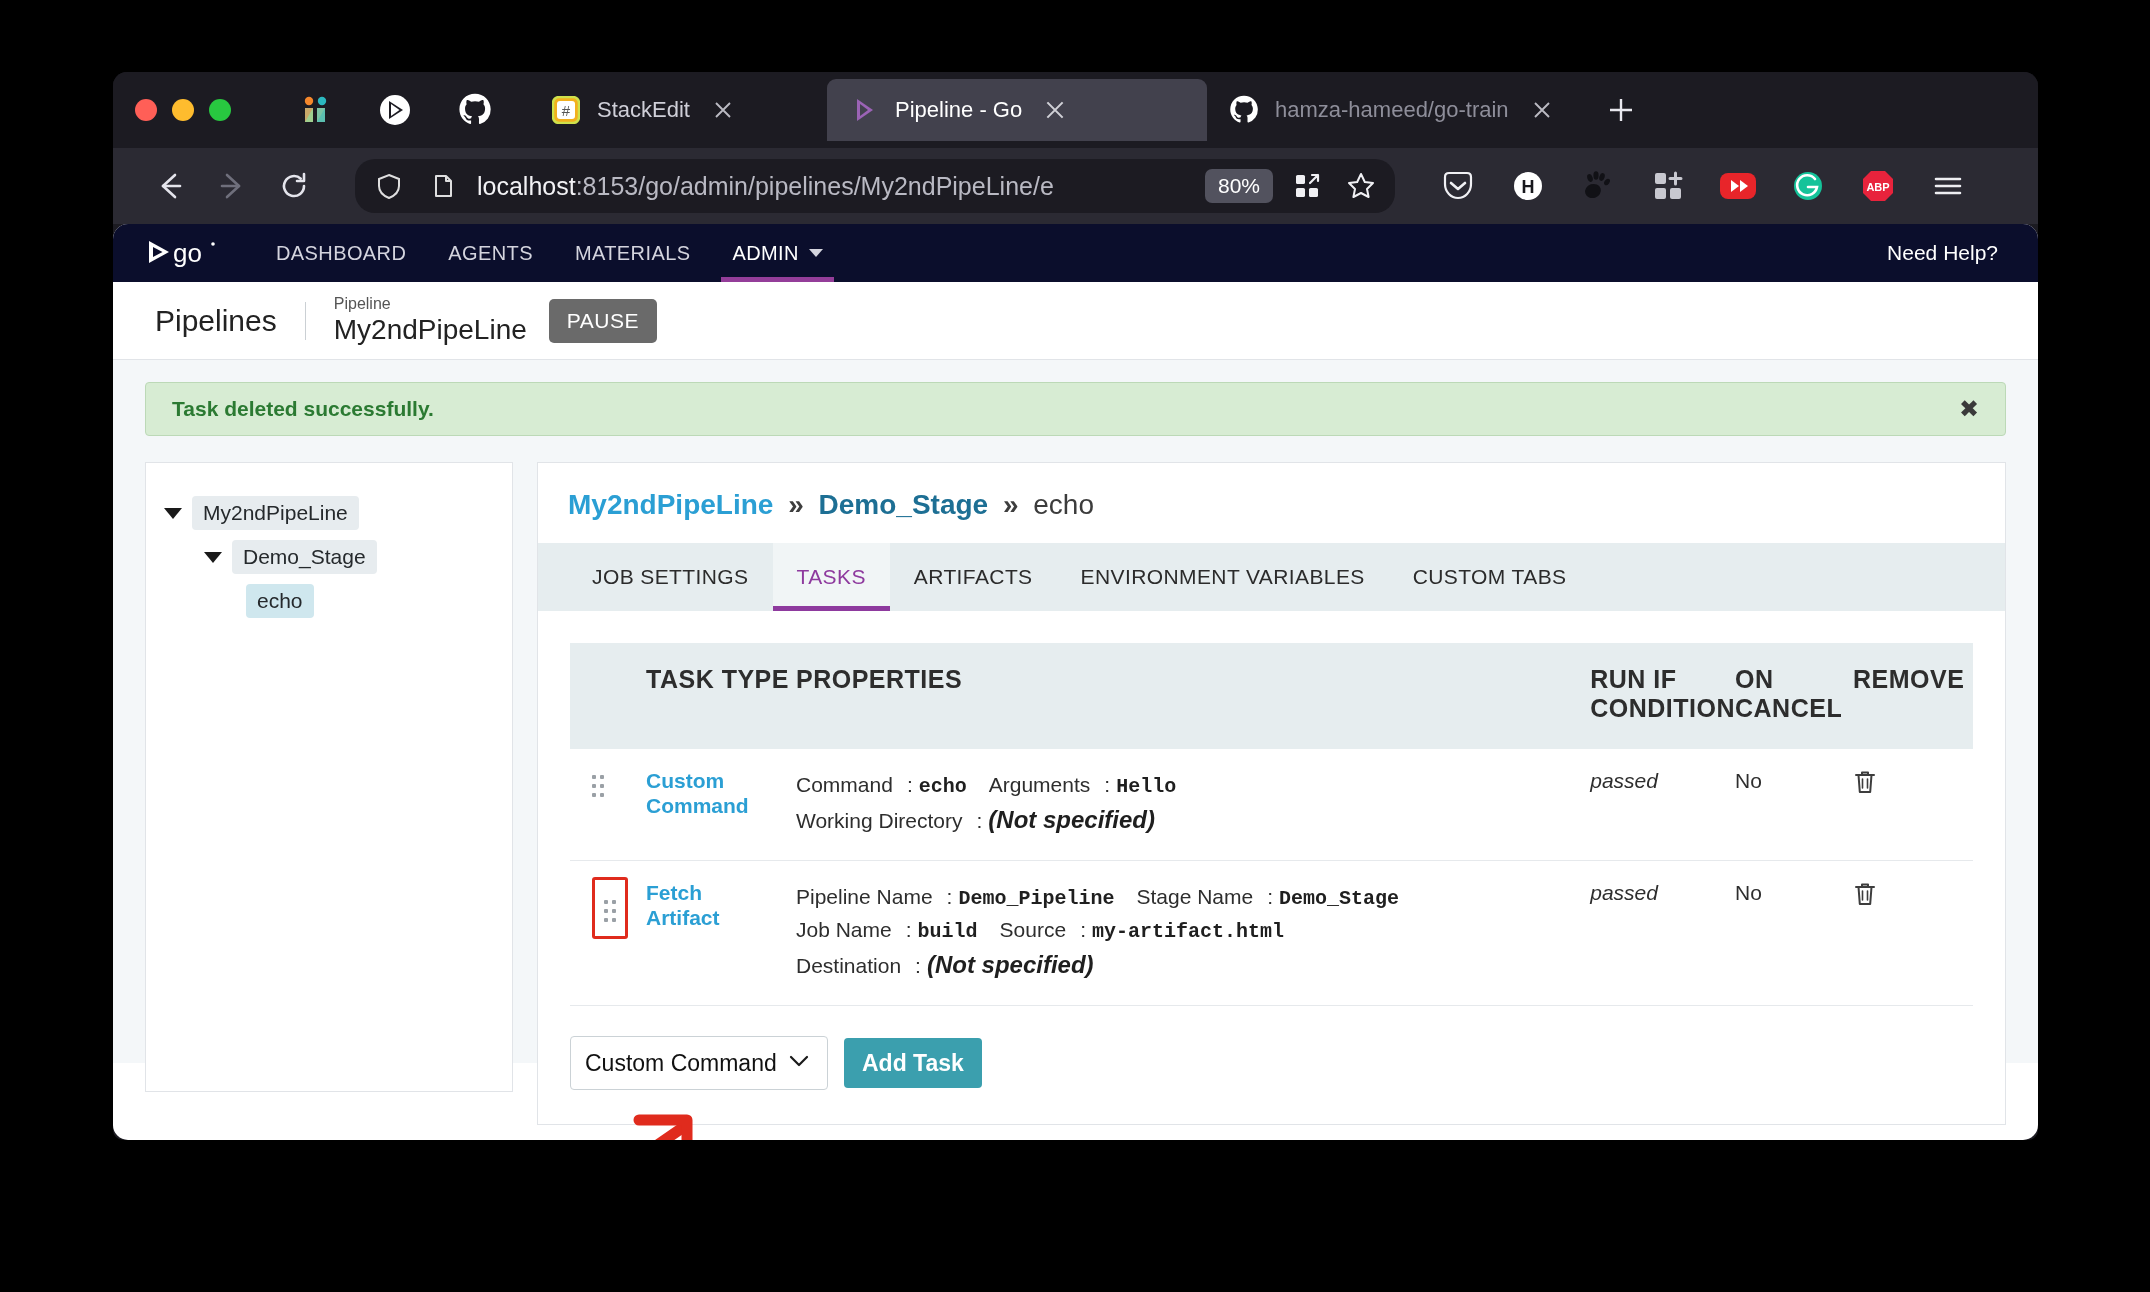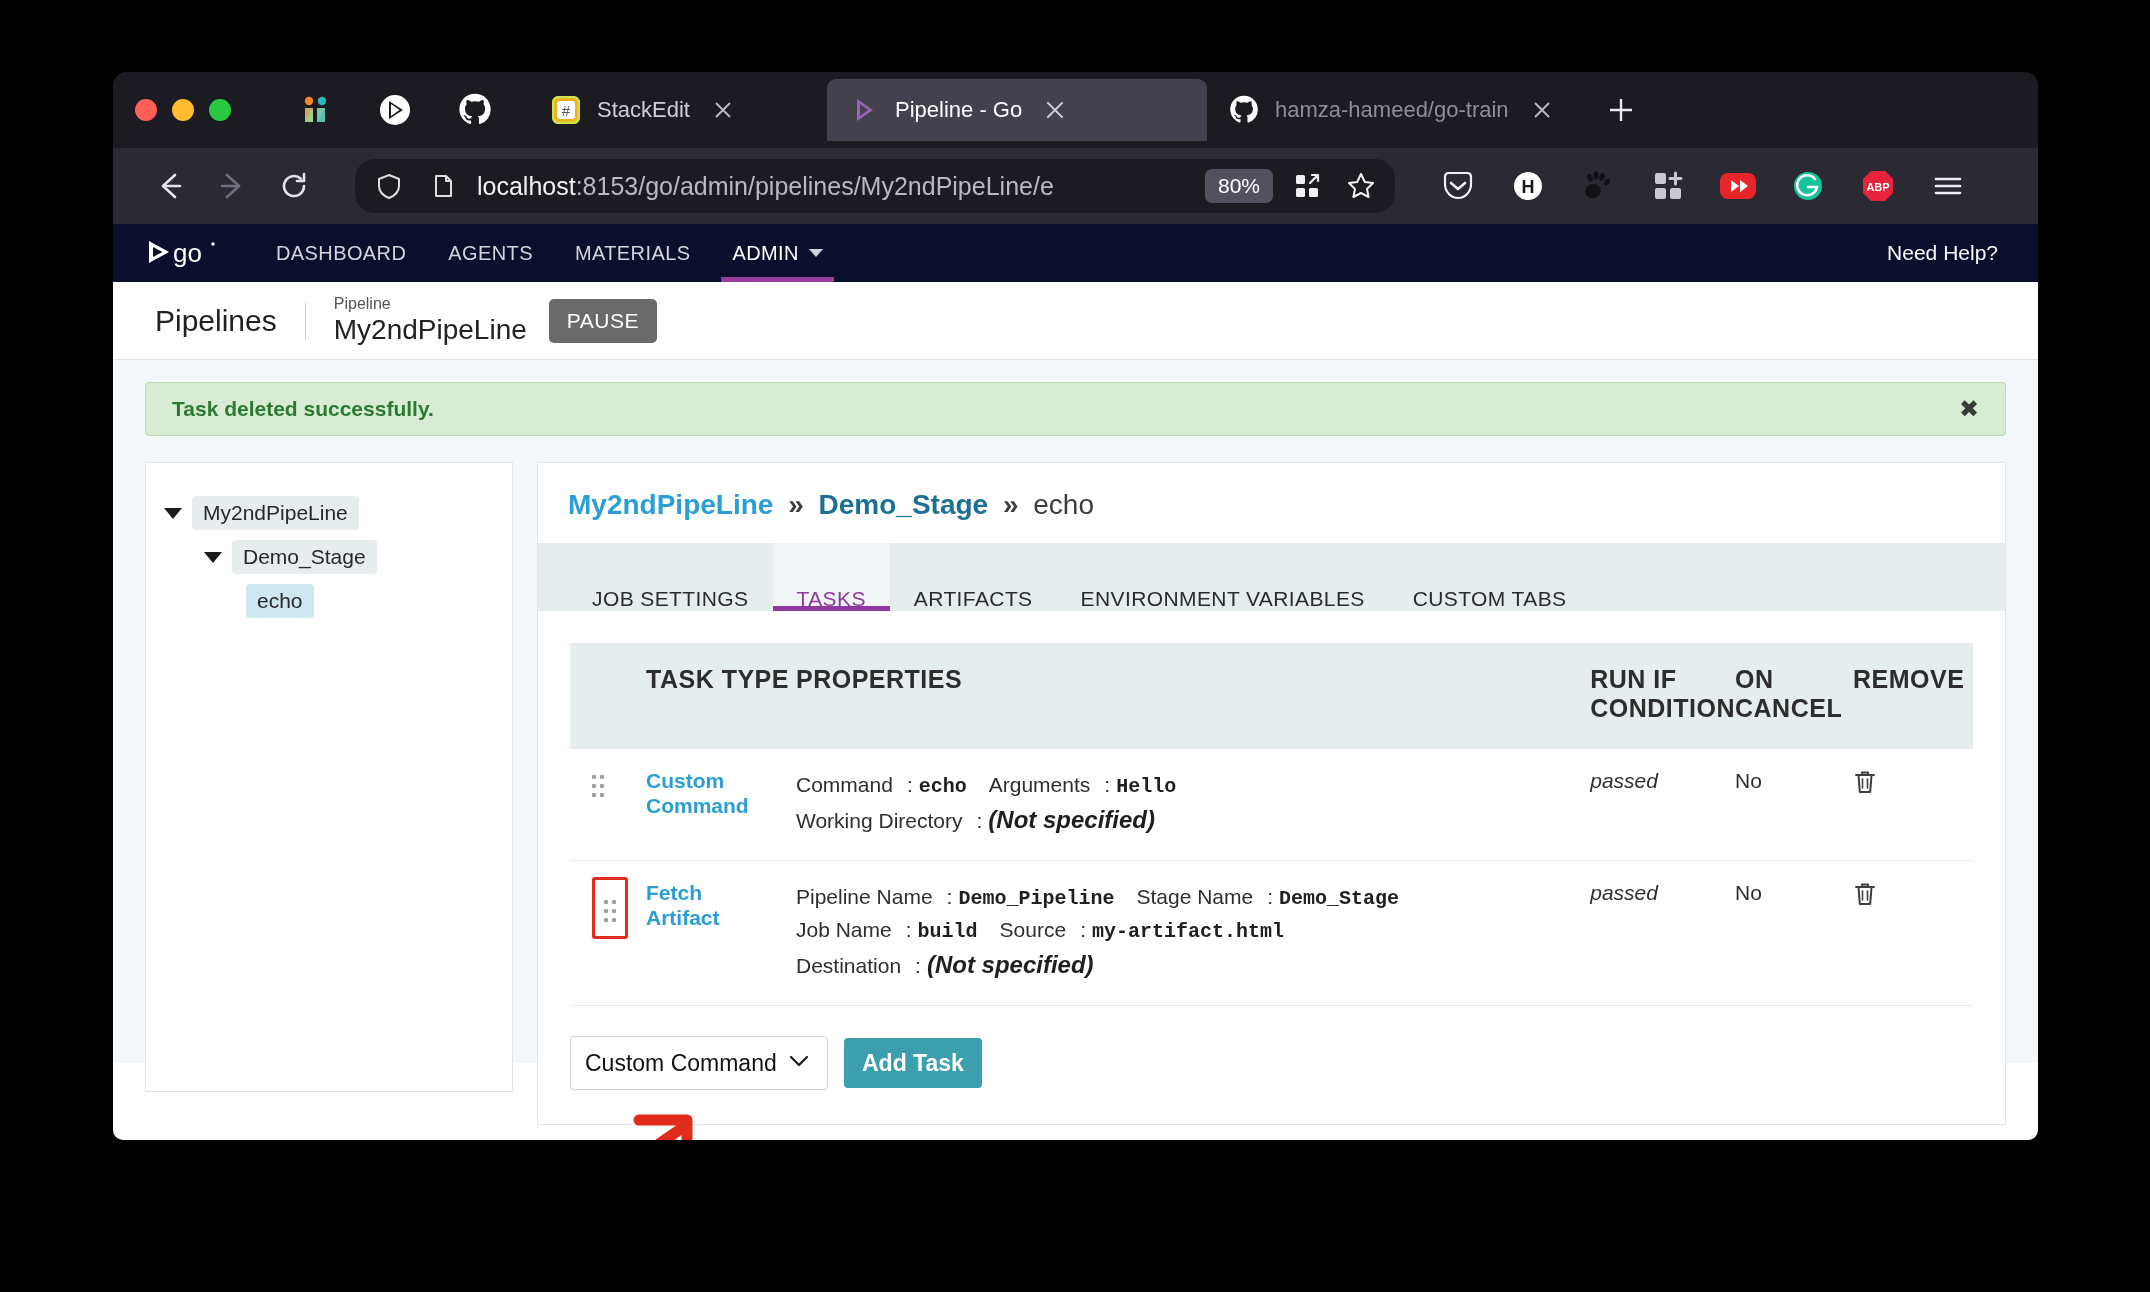--- a/index.html
+++ b/index.html
@@ -99,20 +99,21 @@
   .urlbar-icon { width: 40px; height: 40px; display:flex; align-items:center; justify-content:center; flex:0 0 40px; }
   #extensions { display:flex; align-items:center; gap: 28px; margin-left: 26px; flex: 0 0 auto; }
   .ext-icon { width: 42px; height: 42px; display:flex; align-items:center; justify-content:center; }
 
   
   #page {
     height: 916px;
     background: #ffffff;
     overflow: hidden;
     position: relative;
+    border-radius: 15px;
   }
 
   
   #gocd-header {
     height: 58px;
     background: #0b0e2c;
     display: flex; align-items: center;
     padding: 0 40px 0 34px;
   }
   #gocd-logo { width: 72px; height: 40px; margin-right: 36px; display:flex; align-items:center; }
@@ -208,21 +209,21 @@
 
   #tabs-bar {
     background: #e6edef;
     height: 68px;
     display: flex; align-items: center;
     padding-left: 30px;
     gap: 0;
   }
   .ctab {
     font-size: 21px; color: #2b2b2b; letter-spacing: .4px;
-    padding: 0 24px; height: 68px; display:flex; align-items:flex-end;
+    padding: 0 24px; height: 68px; display:flex; align-items:center;
     position: relative;
   }
   .ctab.active { color: #8e3a9e; background: #f1f5f6; }
   .ctab.active::after {
     content: ""; position: absolute; left: 0; right: 0; bottom: 0;
     height: 5px; background: #8e3a9e;
   }
 
   
   #table-wrap { padding: 32px 32px 0 32px; }

